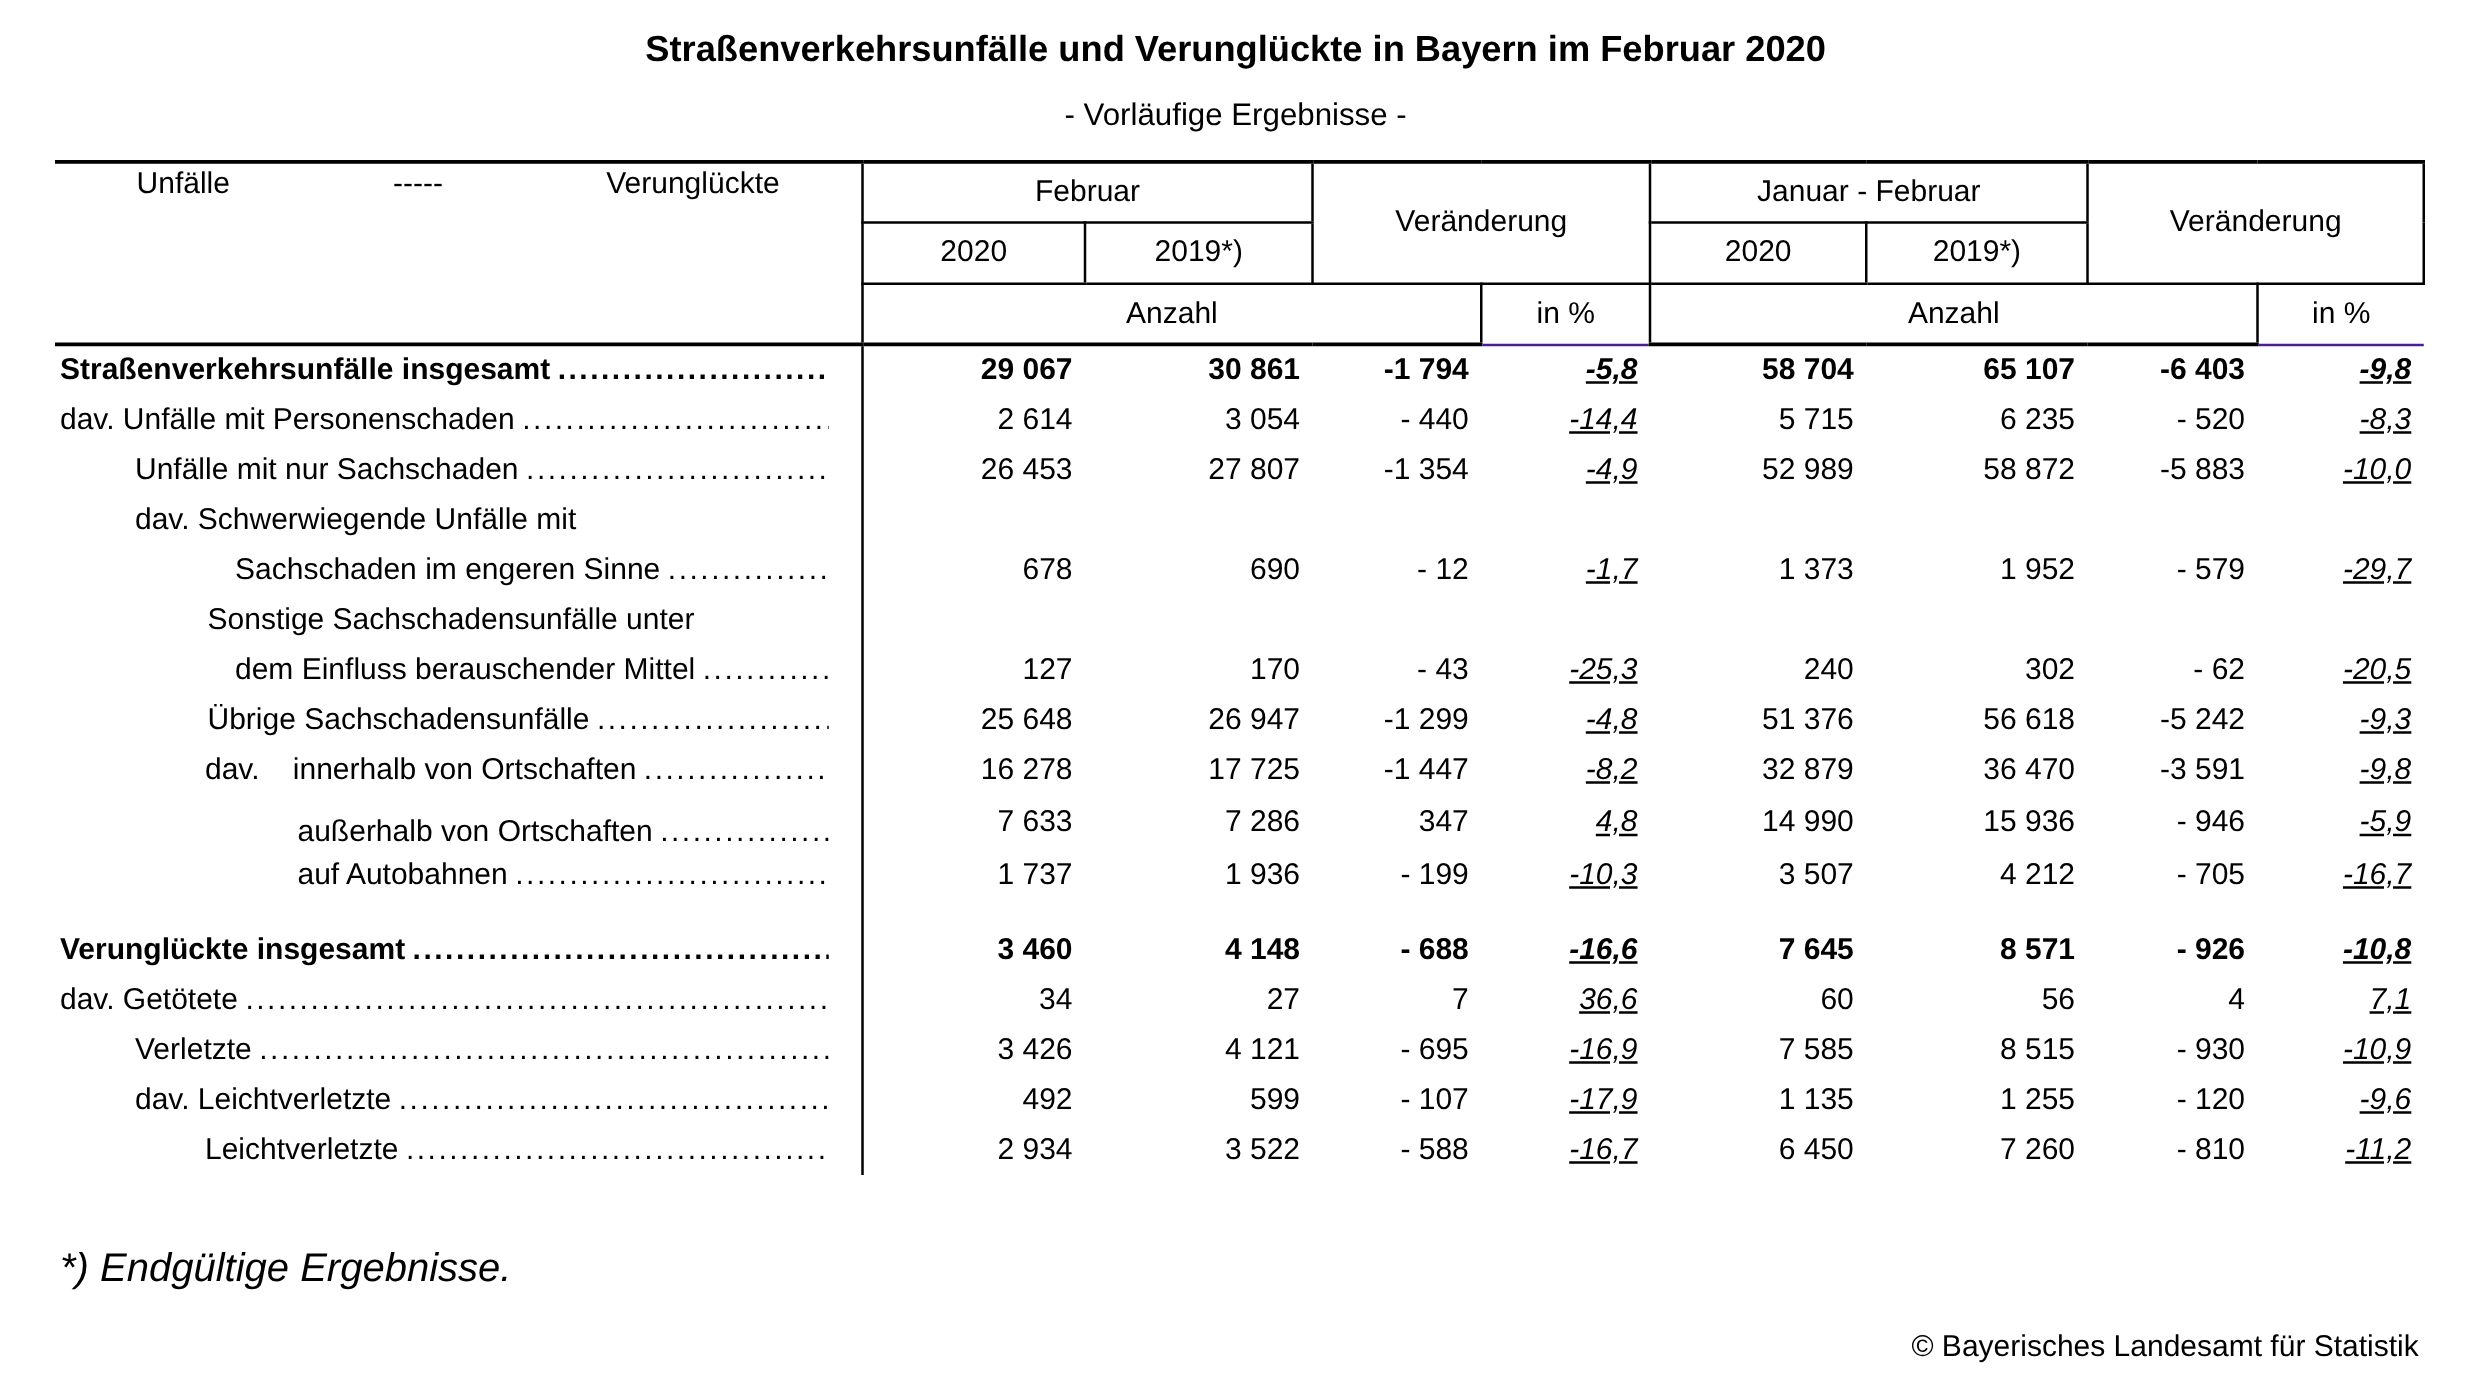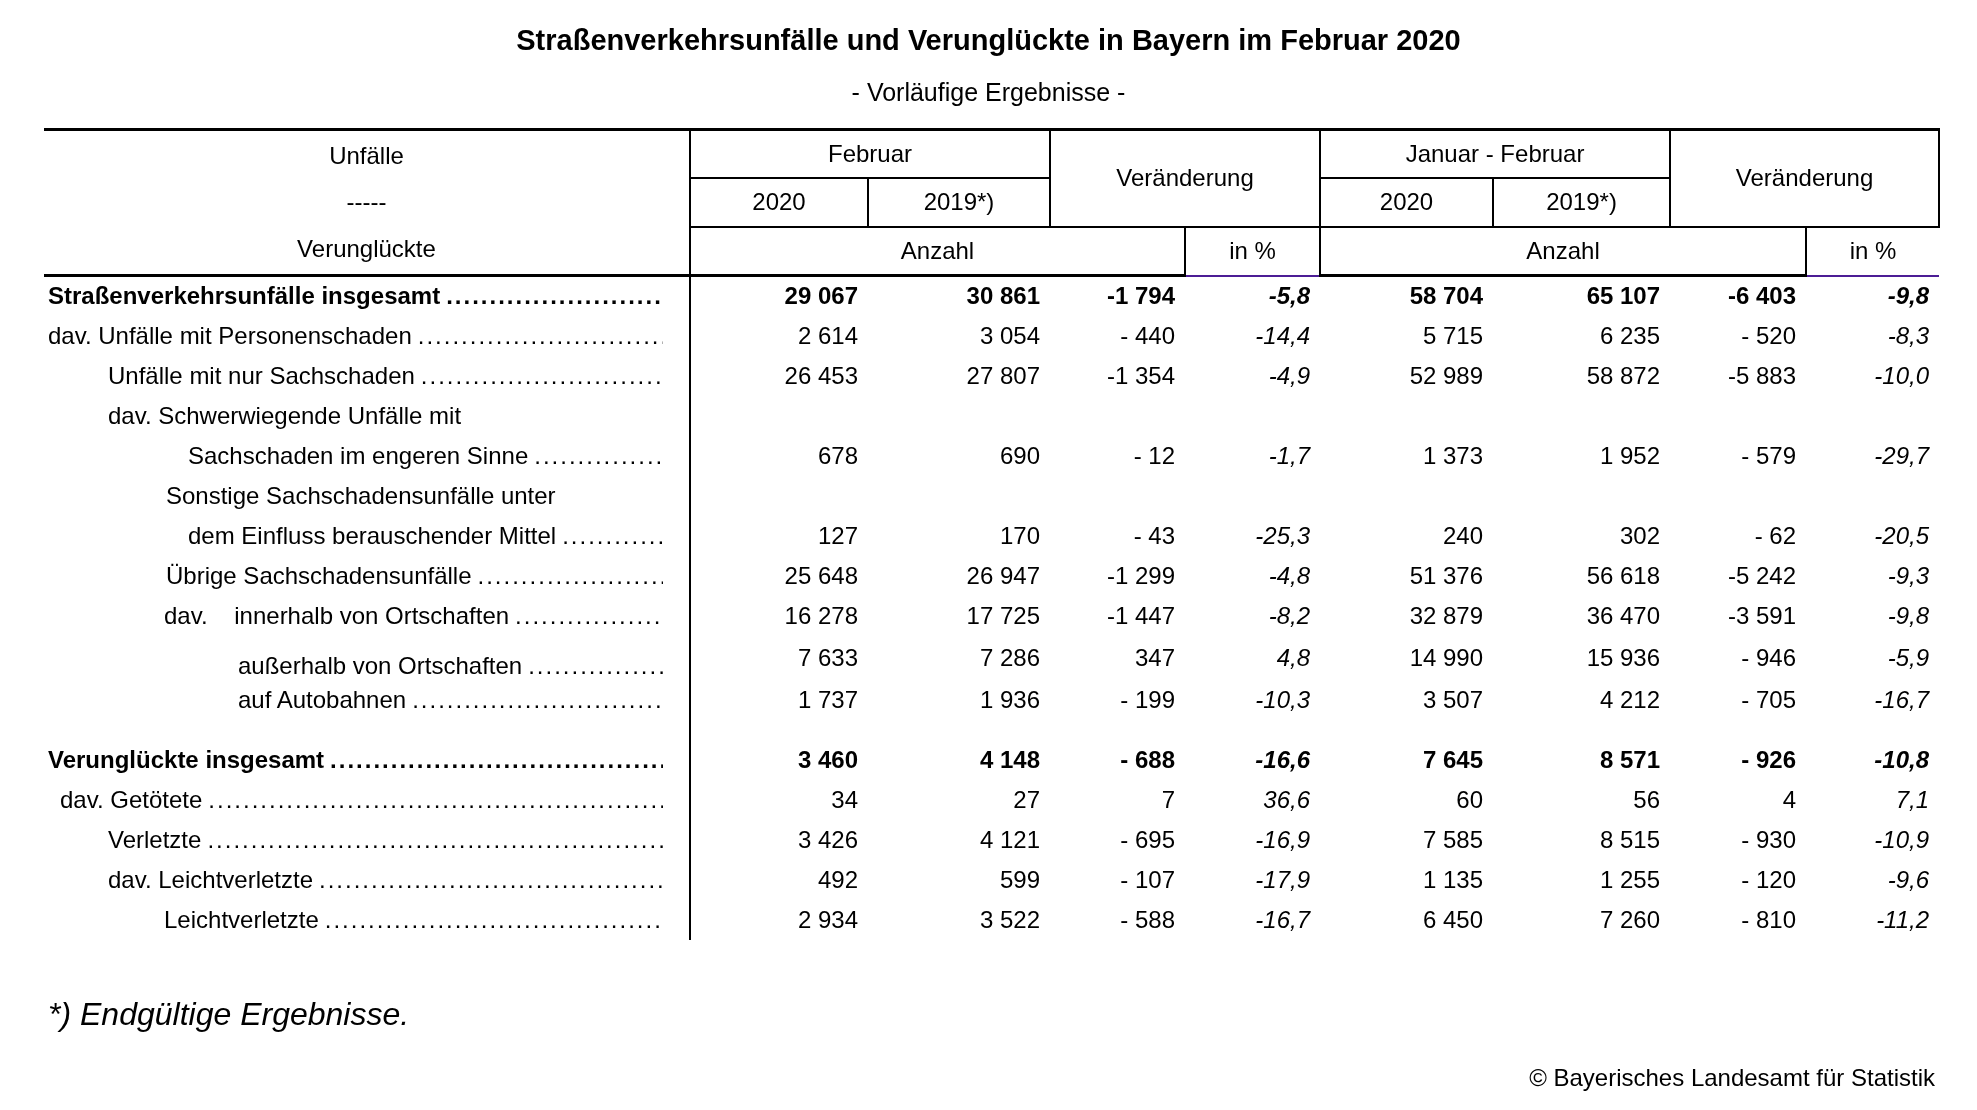--- a/index.html
+++ b/index.html
@@ -32,30 +32,30 @@
   th.stubhead { border-top: 3px solid #000; border-right: 2px solid #000; border-bottom: 3px solid #000; }
   th.grp-feb  { border-top: 3px solid #000; border-bottom: 2px solid #000; height: 48px; }
   th.grp-chg  { border-top: 3px solid #000; border-left: 2px solid #000; border-right: 2px solid #000; border-bottom: 2px solid #000; }
   th.grp-jf   { border-top: 3px solid #000; border-left: 2px solid #000; border-bottom: 2px solid #000; height: 48px; }
   th.yr       { border-bottom: 2px solid #000; height: 49px; }
   th.yr-sep   { border-left: 2px solid #000; }
   th.anz      { border-bottom: 3px solid #000; height: 49px; }
   th.anz-sep  { border-left: 2px solid #000; }
   th.inp      { border-left: 2px solid #000; border-bottom: 2px solid #4c1d95; }
 
-  .stub-stack { display: flex; flex-direction: column; justify-content: space-around; height: 140px; }
+  .stub-stack { display: flex; justify-content: space-around; height: 140px; }
 
   
   tbody td { height: 40px; vertical-align: middle; font-size: 24px; }
   tbody td.stub { border-right: 2px solid #000; padding-right: 26px; }
   tbody td.stub .flexwrap { display: flex; align-items: baseline; }
   tbody td.stub .lbl { white-space: pre; text-align: right; }
   tbody td.stub .dots { flex: 1 1 auto; overflow: hidden; white-space: nowrap; margin-left: 6px; letter-spacing: 2px; }
   tbody td.num { text-align: right; padding-right: 10px; white-space: pre; }
-  tbody td.pct { font-style: italic; }
+  tbody td.pct { font-style: italic; text-decoration: underline; }
   tbody tr.boldrow td { font-weight: bold; }
   tbody tr.gap td { height: 20px; }
 
   .footnote {
     position: absolute; left: 48px; top: 996px; font-size: 32px; font-style: italic;
   }
   .copyright {
     position: absolute; right: 42px; top: 1064px; font-size: 24px; text-align: right;
   }
 </style>
@@ -296,21 +296,21 @@
           <td class="num">4 148</td>
           <td class="num">- 688</td>
           <td class="num pct">-16,6</td>
           <td class="num">7 645</td>
           <td class="num">8 571</td>
           <td class="num">- 926</td>
           <td class="num pct">-10,8</td>
         </tr>
         <tr>
           <td class="stub">
-            <div class="flexwrap" style="padding-left: 4px; margin-left: 12px;">
+            <div class="flexwrap" style="padding-left: 4px;">
               <span class="lbl">dav. Getötete</span>
               <span class="dots">................................................................................................................................................................</span>
             </div>
           </td>
           <td class="num">34</td>
           <td class="num">27</td>
           <td class="num">7</td>
           <td class="num pct">36,6</td>
           <td class="num">60</td>
           <td class="num">56</td>

